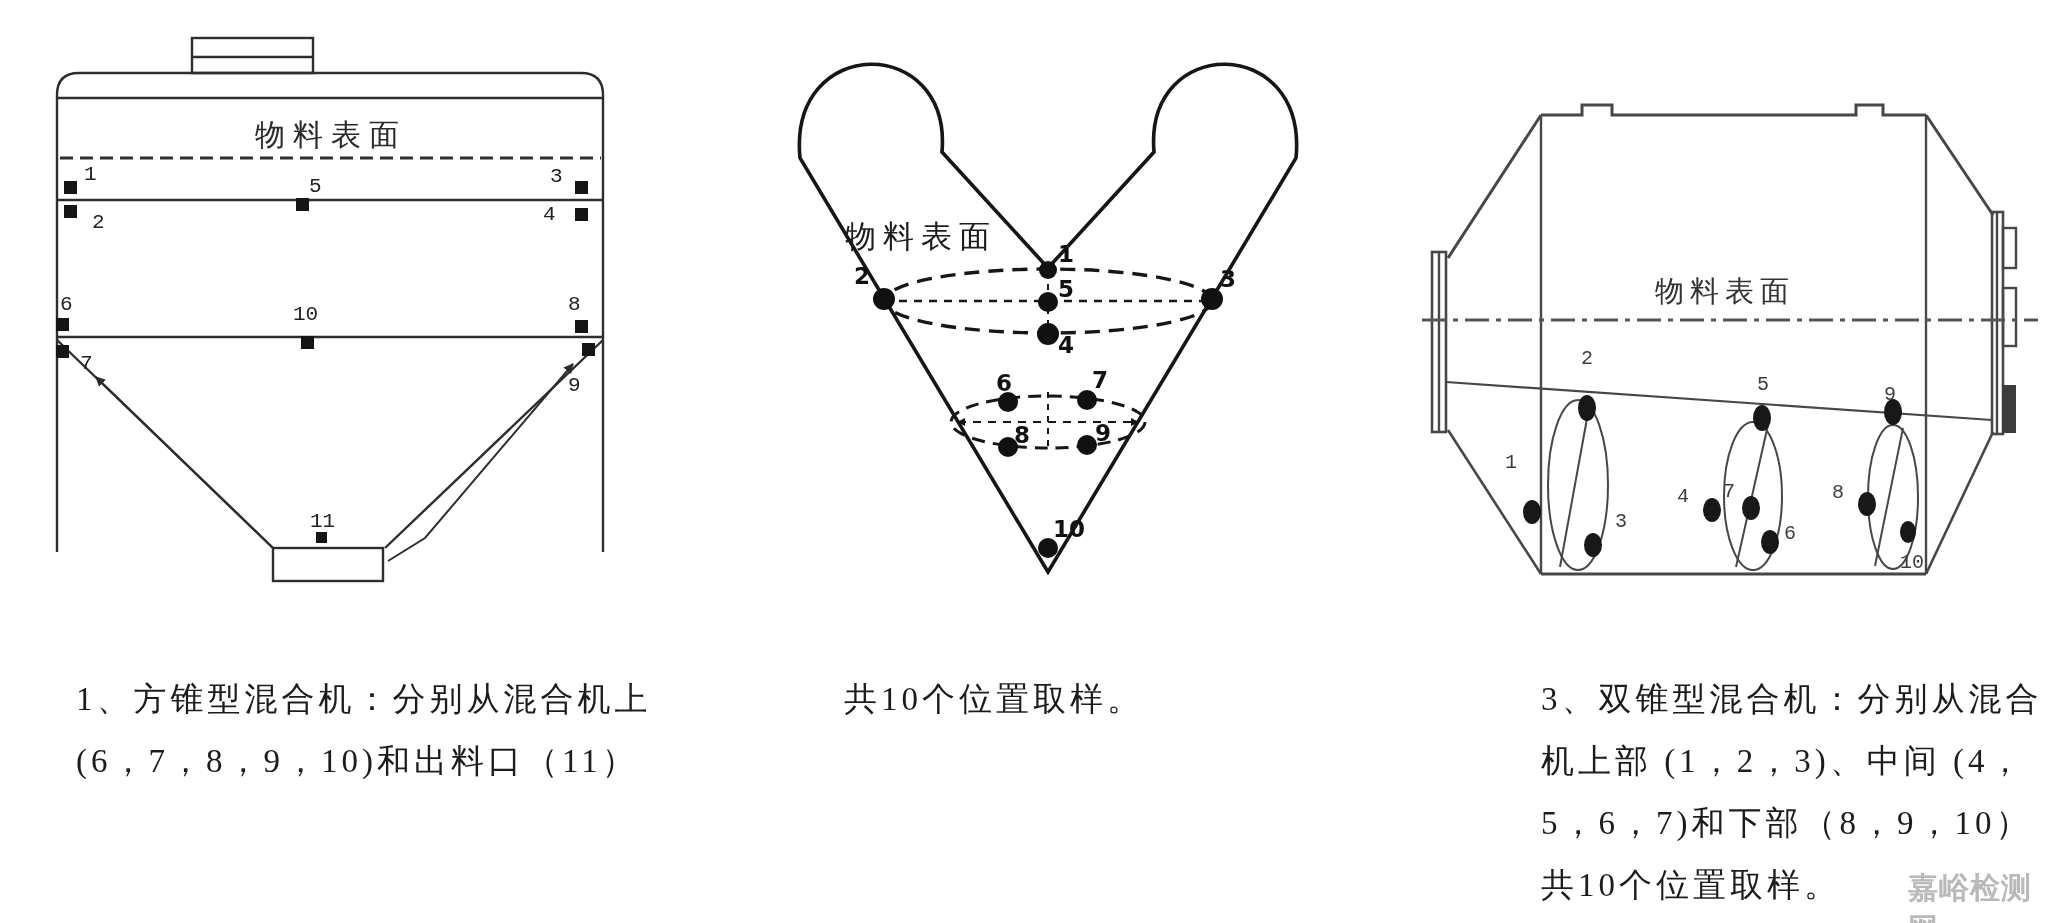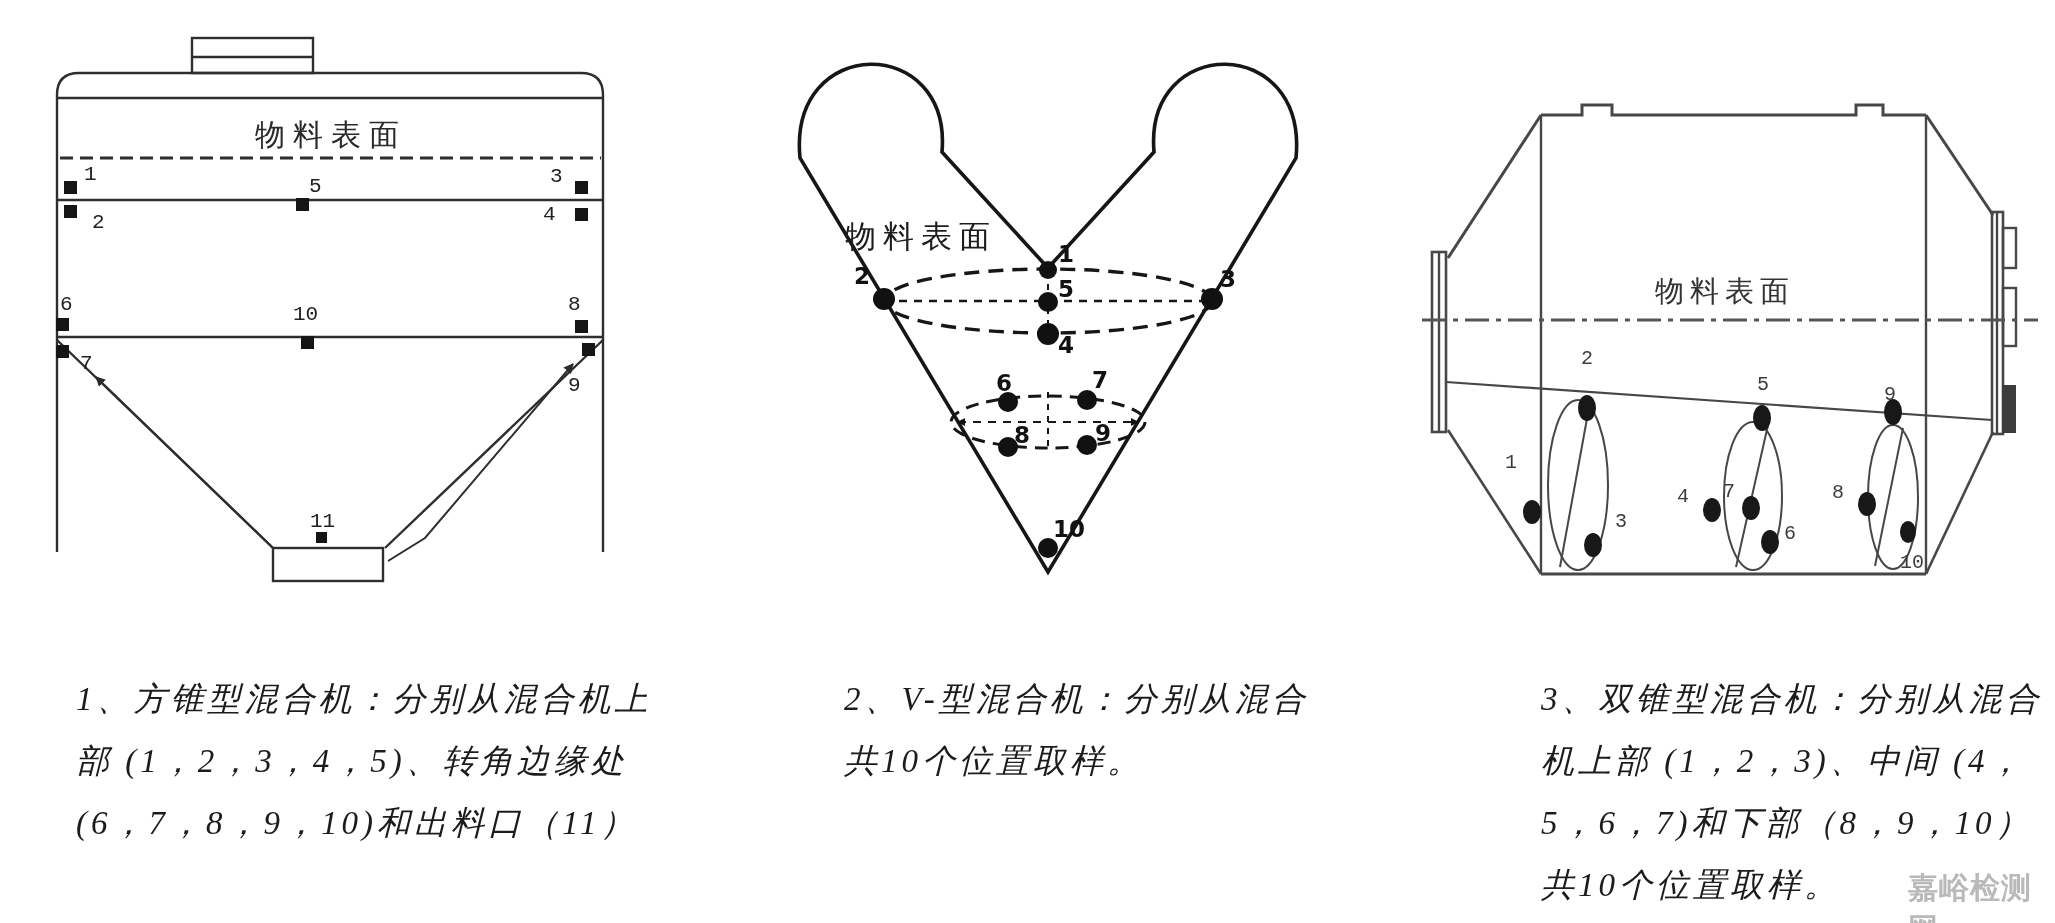--- a/index.html
+++ b/index.html
@@ -6,21 +6,21 @@
   #stage{
     position:relative;width:2055px;height:923px;background:#ffffff;
     font-family:"Liberation Serif", serif;overflow:hidden;
   }
   #drawing{position:absolute;left:0;top:0;}
   .caption{
     position:absolute;width:520px;color:#1c1c1c;
     font-size:33px;line-height:62px;letter-spacing:4px;
     font-family:"Liberation Serif", serif;
   }
-  .caption div{white-space:nowrap;font-style:italic;}
+  .caption div{white-space:nowrap;}
   .fig-label-serif{font-family:"Liberation Mono", monospace;}
   .watermark{
     position:absolute;left:1908px;top:868px;width:145px;text-align:left;
     color:#b5b5b5;
   }
   .watermark .wm-name{
     font-size:30px;font-weight:bold;letter-spacing:1px;
     font-family:"Liberation Sans", sans-serif;color:#b9b9b9;
   }
   text{user-select:none;}
@@ -194,26 +194,24 @@
       <text x="1832" y="498">8</text>
       <text x="1884" y="400">9</text>
       <text x="1900" y="568">10</text>
     </g>
     <text x="1655" y="301" stroke="none" fill="#333" font-size="29" letter-spacing="6" font-family="Liberation Serif, serif">物料表面</text>
   </g>
 </svg>
 
 <div class="caption" style="left:76px;top:668px">
   <div>1、方锥型混合机：分别从混合机上</div>
-  <div>部 (1，2，3，4，5)、转角边缘处</div>
   <div>(6，7，8，9，10)和出料口（11）</div>
 </div>
 
 <div class="caption" style="left:844px;top:668px">
-  <div>2、V-型混合机：分别从混合</div>
   <div>共10个位置取样。</div>
 </div>
 
 <div class="caption" style="left:1541px;top:668px">
   <div>3、双锥型混合机：分别从混合</div>
   <div>机上部 (1，2，3)、中间 (4，</div>
   <div>5，6，7)和下部（8，9，10）</div>
   <div>共10个位置取样。</div>
 </div>
 

